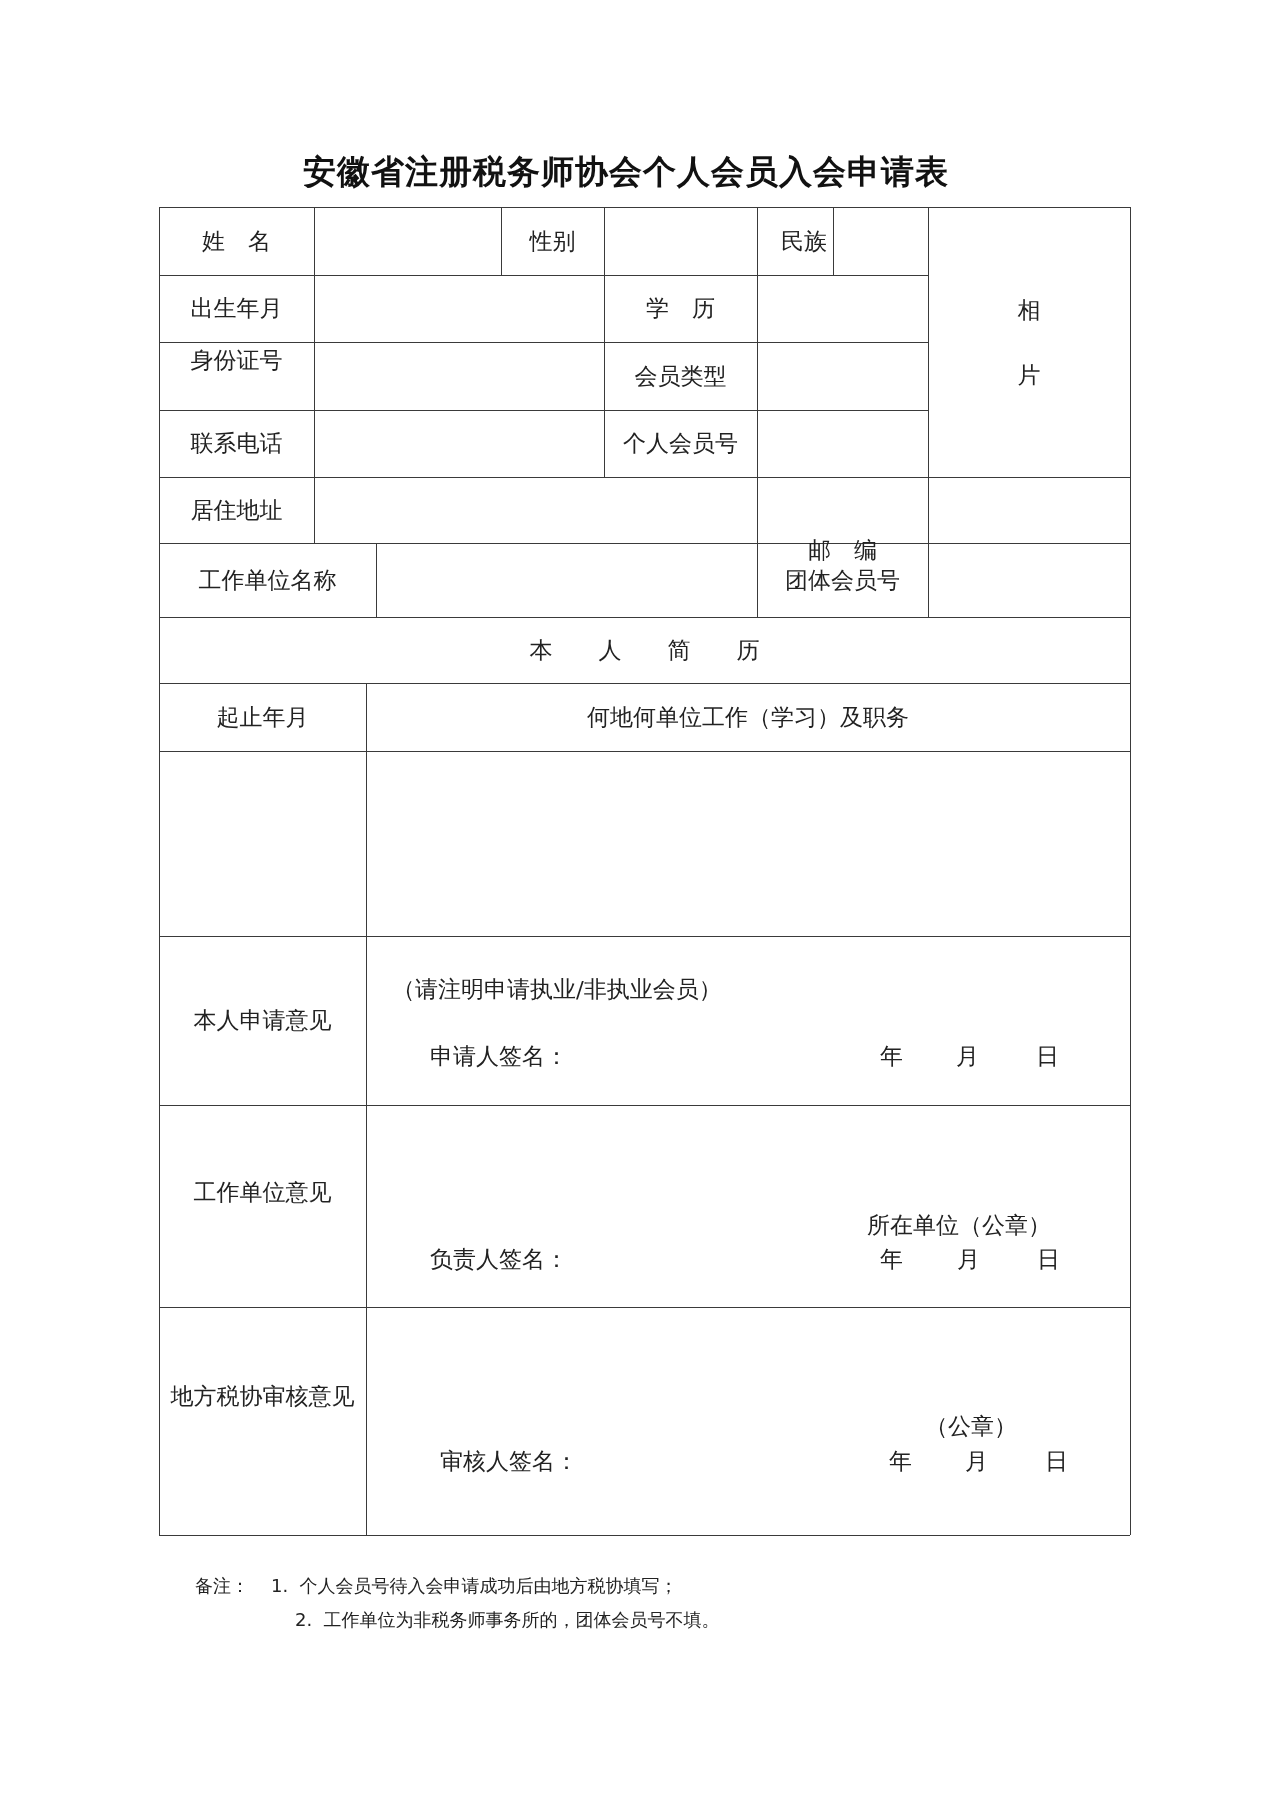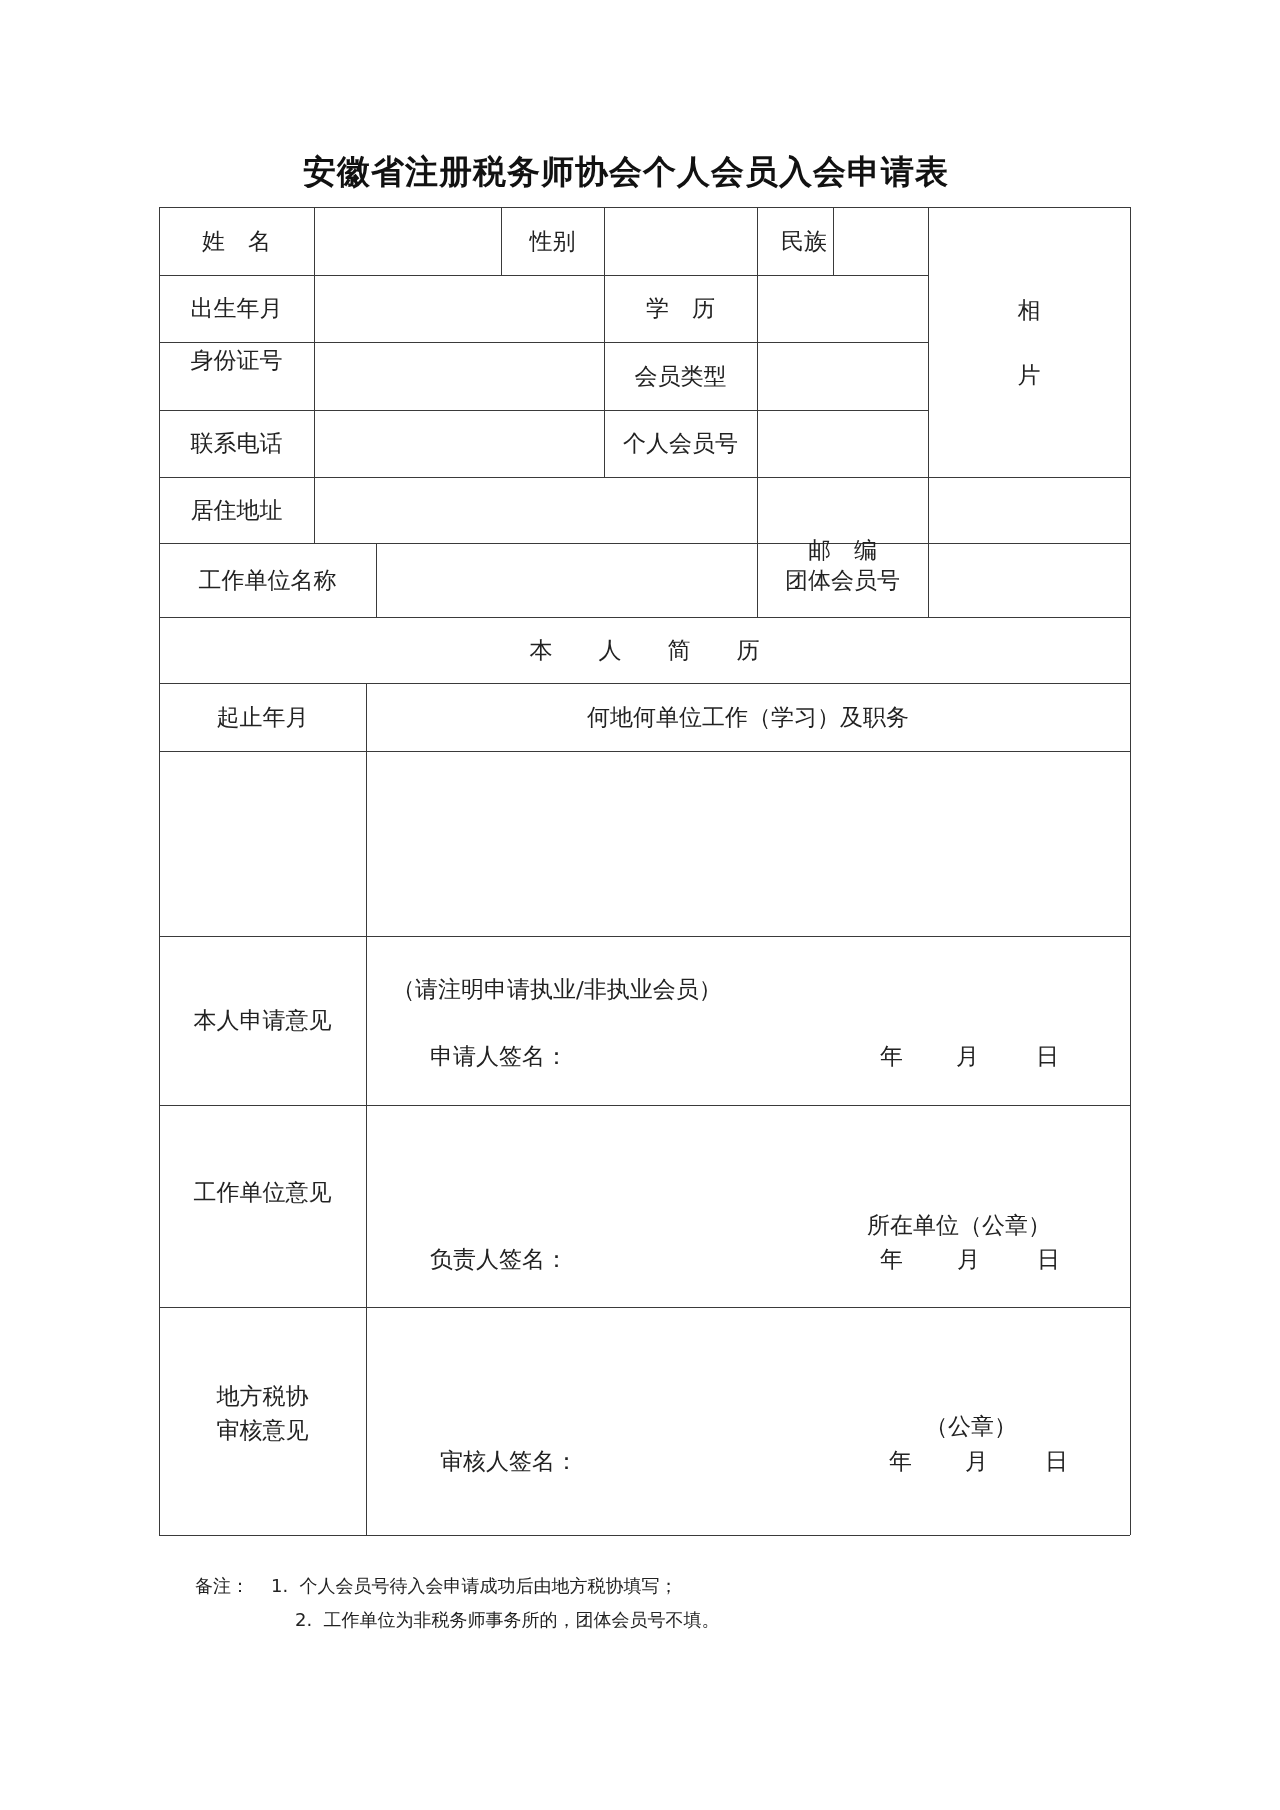--- a/index.html
+++ b/index.html
@@ -106,21 +106,21 @@
 
   <div class="cell" style="left:159px;top:1105px;width:207px;height:175px;">工作单位意见</div>
   <div class="cell input" style="left:366px;top:1105px;width:764px;height:202px;"></div>
   <span class="txt" style="left:867px;top:1210px;">所在单位（公章）</span>
   <span class="txt" style="left:430px;top:1244px;">负责人签名：</span>
   <span class="txt" style="left:880px;top:1244px;">年</span>
   <span class="txt" style="left:957px;top:1244px;">月</span>
   <span class="txt" style="left:1037px;top:1244px;">日</span>
 
   <div class="cell" style="left:159px;top:1307px;width:207px;height:228px;align-items:flex-start;padding-top:72px;">
-    <div style="display:flex;flex-direction:column;align-items:center;line-height:34px;">
+    <div style="display:flex;flex-direction:row;align-items:center;line-height:34px;">
       <span>地方税协</span>
       <span>审核意见</span>
     </div>
   </div>
   <div class="cell input" style="left:366px;top:1307px;width:764px;height:228px;"></div>
   <span class="txt" style="left:925px;top:1411px;">（公章）</span>
   <span class="txt" style="left:440px;top:1446px;">审核人签名：</span>
   <span class="txt" style="left:889px;top:1446px;">年</span>
   <span class="txt" style="left:965px;top:1446px;">月</span>
   <span class="txt" style="left:1045px;top:1446px;">日</span>

